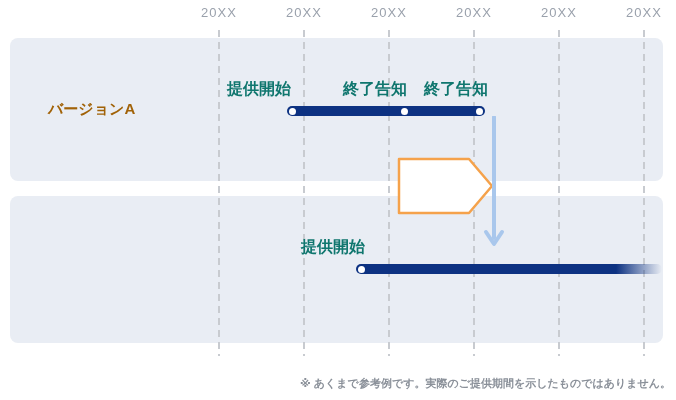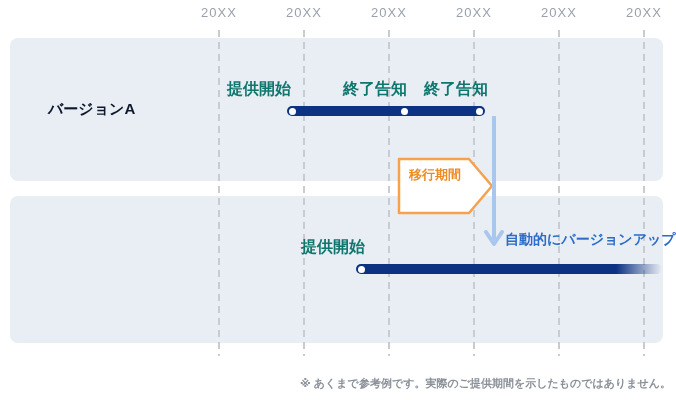--- a/index.html
+++ b/index.html
@@ -14,21 +14,21 @@
   .gridline{
     position:absolute;top:30px;width:2px;height:326px;
     background:repeating-linear-gradient(to bottom,#c8cbd0 0px,#c8cbd0 7px,transparent 7px,transparent 12px);
   }
   .panel{
     position:absolute;left:10px;width:653px;background:#e9edf4;border-radius:8px;
   }
   .panel-a{top:38px;height:143px;}
   .panel-b{top:196px;height:147px;}
   .version-label{
-    position:absolute;left:48px;font-size:15px;font-weight:bold;color:#0f172a;
+    position:absolute;left:48px;font-size:15px;font-weight:bold;color:#a16207;
   }
   .bar{
     position:absolute;height:10px;border-radius:5px;background:#0d3282;
   }
   .bar-a{left:287px;top:106px;width:198px;}
   .bar-b{
     left:356px;top:264px;width:306px;
     background:linear-gradient(90deg,#0d3282 0%,#0d3282 85%,rgba(13,50,130,0) 100%);
   }
   .marker{
@@ -83,29 +83,27 @@
 
   <div class="bar bar-a"></div>
   <div class="marker" style="left:289px;top:108px"></div>
   <div class="marker" style="left:401px;top:108px"></div>
   <div class="marker" style="left:476px;top:108px"></div>
 
   <svg class="callout-svg" width="102" height="60">
     <polygon points="3,3 73,3 96,30 73,57 3,57" fill="#ffffff" stroke="#f5a24b" stroke-width="2.5" stroke-linejoin="round"></polygon>
   </svg>
   <div class="callout-text">
-    <div>移行期間</div>
   </div>
 
   <svg class="arrow-svg" width="24" height="136">
     <line x1="12" y1="1" x2="12" y2="122" stroke="#a9c7ec" stroke-width="4" stroke-linecap="round"></line>
     <polyline points="4,116 12,128 20,116" fill="none" stroke="#a9c7ec" stroke-width="4" stroke-linecap="round" stroke-linejoin="round"></polyline>
   </svg>
 
-  <div class="auto-upgrade">自動的にバージョンアップ</div>
 
   <div class="milestone-label" style="left:301px;top:237px">提供開始</div>
 
   <div class="bar bar-b"></div>
   <div class="marker" style="left:358px;top:266px"></div>
 
   <div class="footnote">※ あくまで参考例です。実際のご提供期間を示したものではありません。</div>
 
 </div>
 

